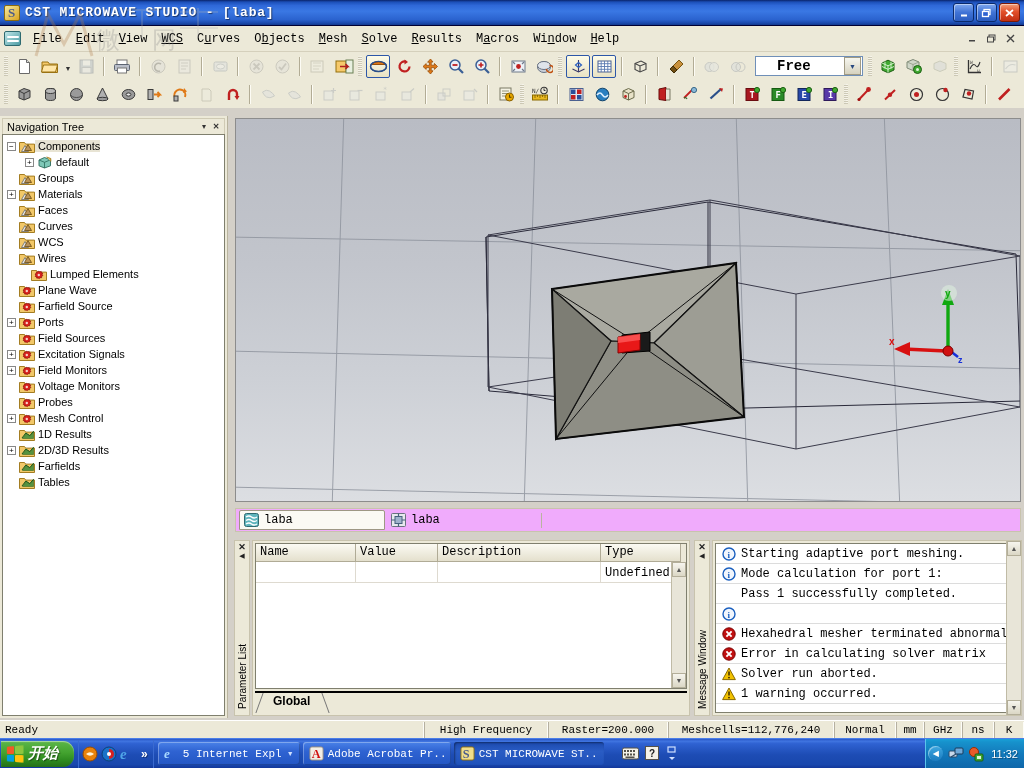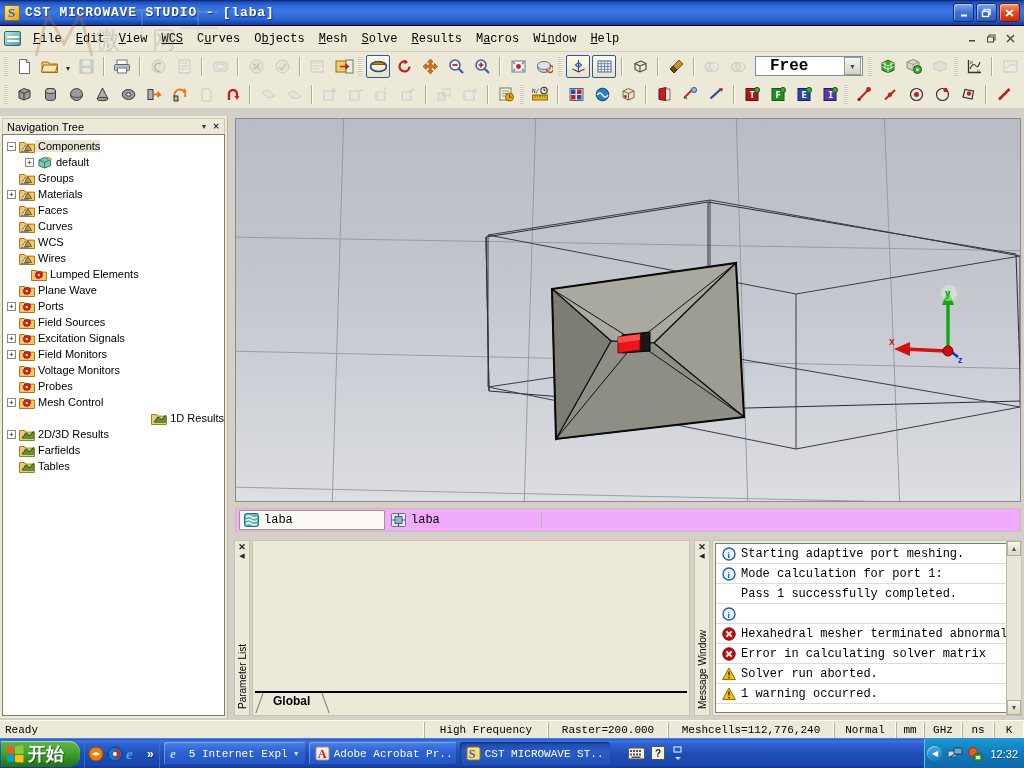--- a/index.html
+++ b/index.html
@@ -123,22 +123,22 @@
   .ico { display: block; }
 
   
   .tb-combo {
     width: 108px; height: 20px; margin: 0 4px;
     border: 1px solid #6f8fb8; background: #fff;
     display: flex; align-items: center; cursor: pointer;
     flex: 0 0 auto;
   }
   .tb-combo span {
-    flex: 1; padding-left: 14px; font-family: "Liberation Mono", monospace;
-    font-size: 16px; font-weight: bold; color: #000;
+    flex: 1; padding-left: 21px; font-family: "Liberation Mono", monospace;
+    font-size: 14px; font-weight: bold; color: #000;
   }
   .tb-combo .cb-arrow {
     width: 17px; height: 18px; margin-right: 1px;
     background: linear-gradient(to bottom,#f6f6ef,#d6d2bf);
     border: 1px solid #9c9madd; border: 1px solid #a09a84;
     display: flex; align-items: center; justify-content: center;
     font-size: 7px; color: #26477f;
   }
 
   
@@ -354,22 +354,22 @@
     box-shadow: inset 0 1px 1px rgba(255,255,255,.5);
     flex: 0 0 auto;
   }
   .startbtn .flagq {
     width: 17px; height: 16px; margin-right: 5px; flex: 0 0 auto;
     display: grid; grid-template-columns: 1fr 1fr; grid-template-rows: 1fr 1fr;
     gap: 1px; transform: perspective(24px) rotateY(-14deg);
   }
   .flagq i { display: block; border-radius: 1px; }
   .startbtn .stext {
-    font-family: "Liberation Serif", serif; 
-    font-weight: bold; font-size: 18px; color: #fff;
+    font-family: "Liberation Serif", serif; font-style: italic;
+    font-weight: bold; font-size: 15px; color: #fff;
     text-shadow: 1px 1px 1px rgba(0,0,0,.45);
   }
   .ql {
     display: flex; align-items: center; height: 28px; padding: 0 3px;
     border-left: 1px solid #3a6ad0; border-right: 1px solid #3a6ad0;
     margin-left: 4px; flex: 0 0 auto; gap: 3px;
   }
   .qlicon { width: 16px; height: 16px; cursor: pointer; }
   .ql-more {
     color: #fff; font-size: 12px; font-weight: bold; cursor: pointer;
@@ -1042,97 +1042,108 @@
             <span class="ficon"><svg width="16" height="13" viewBox="0 0 16 13">
   <path d="M0.5 2.5 h5 l1.2 1.6 h8.8 v8.4 h-15 z" fill="#f2c869" stroke="#9a7212" stroke-width=".9"></path>
   <g transform="translate(7.8,7.2)">
     <path d="M0 -4.1 L1.1 -3.3 L2.4 -3.8 L2.7 -2.4 L4 -2 L3.3 -0.8 L4.1 0.3 L2.9 1.1 L2.8 2.5 L1.4 2.5 L0.4 3.5 L-0.7 2.7 L-2 3 L-2.3 1.7 L-3.6 1.2 L-3 0 L-3.7 -1.2 L-2.5 -1.9 L-2.3 -3.3 L-0.9 -3.2 Z" fill="#d8201c" stroke="#8a0c0c" stroke-width=".7"></path>
     <circle cx="0" cy="-0.2" r="1.2" fill="#f8d0c8"></circle>
   </g>
 </svg></span>
             <span class="tlabel">Plane Wave</span>
           </div>
           <div class="trow" style="padding-left: 4px;">
-            <div class="tg">+</div>
+            <div class="tg blank"></div>
             <span class="ficon"><svg width="16" height="13" viewBox="0 0 16 13">
   <path d="M0.5 2.5 h5 l1.2 1.6 h8.8 v8.4 h-15 z" fill="#f2c869" stroke="#9a7212" stroke-width=".9"></path>
   <g transform="translate(7.8,7.2)">
     <path d="M0 -4.1 L1.1 -3.3 L2.4 -3.8 L2.7 -2.4 L4 -2 L3.3 -0.8 L4.1 0.3 L2.9 1.1 L2.8 2.5 L1.4 2.5 L0.4 3.5 L-0.7 2.7 L-2 3 L-2.3 1.7 L-3.6 1.2 L-3 0 L-3.7 -1.2 L-2.5 -1.9 L-2.3 -3.3 L-0.9 -3.2 Z" fill="#d8201c" stroke="#8a0c0c" stroke-width=".7"></path>
     <circle cx="0" cy="-0.2" r="1.2" fill="#f8d0c8"></circle>
   </g>
 </svg></span>
-            <span class="tlabel">Ports</span>
-          </div>
-          <div class="trow" style="padding-left: 4px;">
-            <div class="tg blank"></div>
+            <span class="tlabel">Farfield Source</span>
+          </div>
+          <div class="trow" style="padding-left: 4px;">
+            <div class="tg">+</div>
             <span class="ficon"><svg width="16" height="13" viewBox="0 0 16 13">
   <path d="M0.5 2.5 h5 l1.2 1.6 h8.8 v8.4 h-15 z" fill="#f2c869" stroke="#9a7212" stroke-width=".9"></path>
   <g transform="translate(7.8,7.2)">
     <path d="M0 -4.1 L1.1 -3.3 L2.4 -3.8 L2.7 -2.4 L4 -2 L3.3 -0.8 L4.1 0.3 L2.9 1.1 L2.8 2.5 L1.4 2.5 L0.4 3.5 L-0.7 2.7 L-2 3 L-2.3 1.7 L-3.6 1.2 L-3 0 L-3.7 -1.2 L-2.5 -1.9 L-2.3 -3.3 L-0.9 -3.2 Z" fill="#d8201c" stroke="#8a0c0c" stroke-width=".7"></path>
     <circle cx="0" cy="-0.2" r="1.2" fill="#f8d0c8"></circle>
   </g>
 </svg></span>
-            <span class="tlabel">Field Sources</span>
-          </div>
-          <div class="trow" style="padding-left: 4px;">
-            <div class="tg">+</div>
+            <span class="tlabel">Ports</span>
+          </div>
+          <div class="trow" style="padding-left: 4px;">
+            <div class="tg blank"></div>
             <span class="ficon"><svg width="16" height="13" viewBox="0 0 16 13">
   <path d="M0.5 2.5 h5 l1.2 1.6 h8.8 v8.4 h-15 z" fill="#f2c869" stroke="#9a7212" stroke-width=".9"></path>
   <g transform="translate(7.8,7.2)">
     <path d="M0 -4.1 L1.1 -3.3 L2.4 -3.8 L2.7 -2.4 L4 -2 L3.3 -0.8 L4.1 0.3 L2.9 1.1 L2.8 2.5 L1.4 2.5 L0.4 3.5 L-0.7 2.7 L-2 3 L-2.3 1.7 L-3.6 1.2 L-3 0 L-3.7 -1.2 L-2.5 -1.9 L-2.3 -3.3 L-0.9 -3.2 Z" fill="#d8201c" stroke="#8a0c0c" stroke-width=".7"></path>
     <circle cx="0" cy="-0.2" r="1.2" fill="#f8d0c8"></circle>
   </g>
 </svg></span>
-            <span class="tlabel">Excitation Signals</span>
+            <span class="tlabel">Field Sources</span>
           </div>
           <div class="trow" style="padding-left: 4px;">
             <div class="tg">+</div>
             <span class="ficon"><svg width="16" height="13" viewBox="0 0 16 13">
   <path d="M0.5 2.5 h5 l1.2 1.6 h8.8 v8.4 h-15 z" fill="#f2c869" stroke="#9a7212" stroke-width=".9"></path>
   <g transform="translate(7.8,7.2)">
     <path d="M0 -4.1 L1.1 -3.3 L2.4 -3.8 L2.7 -2.4 L4 -2 L3.3 -0.8 L4.1 0.3 L2.9 1.1 L2.8 2.5 L1.4 2.5 L0.4 3.5 L-0.7 2.7 L-2 3 L-2.3 1.7 L-3.6 1.2 L-3 0 L-3.7 -1.2 L-2.5 -1.9 L-2.3 -3.3 L-0.9 -3.2 Z" fill="#d8201c" stroke="#8a0c0c" stroke-width=".7"></path>
     <circle cx="0" cy="-0.2" r="1.2" fill="#f8d0c8"></circle>
   </g>
 </svg></span>
-            <span class="tlabel">Field Monitors</span>
-          </div>
-          <div class="trow" style="padding-left: 4px;">
-            <div class="tg blank"></div>
+            <span class="tlabel">Excitation Signals</span>
+          </div>
+          <div class="trow" style="padding-left: 4px;">
+            <div class="tg">+</div>
             <span class="ficon"><svg width="16" height="13" viewBox="0 0 16 13">
   <path d="M0.5 2.5 h5 l1.2 1.6 h8.8 v8.4 h-15 z" fill="#f2c869" stroke="#9a7212" stroke-width=".9"></path>
   <g transform="translate(7.8,7.2)">
     <path d="M0 -4.1 L1.1 -3.3 L2.4 -3.8 L2.7 -2.4 L4 -2 L3.3 -0.8 L4.1 0.3 L2.9 1.1 L2.8 2.5 L1.4 2.5 L0.4 3.5 L-0.7 2.7 L-2 3 L-2.3 1.7 L-3.6 1.2 L-3 0 L-3.7 -1.2 L-2.5 -1.9 L-2.3 -3.3 L-0.9 -3.2 Z" fill="#d8201c" stroke="#8a0c0c" stroke-width=".7"></path>
     <circle cx="0" cy="-0.2" r="1.2" fill="#f8d0c8"></circle>
   </g>
 </svg></span>
-            <span class="tlabel">Voltage Monitors</span>
+            <span class="tlabel">Field Monitors</span>
           </div>
           <div class="trow" style="padding-left: 4px;">
             <div class="tg blank"></div>
             <span class="ficon"><svg width="16" height="13" viewBox="0 0 16 13">
   <path d="M0.5 2.5 h5 l1.2 1.6 h8.8 v8.4 h-15 z" fill="#f2c869" stroke="#9a7212" stroke-width=".9"></path>
   <g transform="translate(7.8,7.2)">
     <path d="M0 -4.1 L1.1 -3.3 L2.4 -3.8 L2.7 -2.4 L4 -2 L3.3 -0.8 L4.1 0.3 L2.9 1.1 L2.8 2.5 L1.4 2.5 L0.4 3.5 L-0.7 2.7 L-2 3 L-2.3 1.7 L-3.6 1.2 L-3 0 L-3.7 -1.2 L-2.5 -1.9 L-2.3 -3.3 L-0.9 -3.2 Z" fill="#d8201c" stroke="#8a0c0c" stroke-width=".7"></path>
     <circle cx="0" cy="-0.2" r="1.2" fill="#f8d0c8"></circle>
   </g>
 </svg></span>
-            <span class="tlabel">Probes</span>
-          </div>
-          <div class="trow" style="padding-left: 4px;">
-            <div class="tg">+</div>
+            <span class="tlabel">Voltage Monitors</span>
+          </div>
+          <div class="trow" style="padding-left: 4px;">
+            <div class="tg blank"></div>
             <span class="ficon"><svg width="16" height="13" viewBox="0 0 16 13">
   <path d="M0.5 2.5 h5 l1.2 1.6 h8.8 v8.4 h-15 z" fill="#f2c869" stroke="#9a7212" stroke-width=".9"></path>
   <g transform="translate(7.8,7.2)">
     <path d="M0 -4.1 L1.1 -3.3 L2.4 -3.8 L2.7 -2.4 L4 -2 L3.3 -0.8 L4.1 0.3 L2.9 1.1 L2.8 2.5 L1.4 2.5 L0.4 3.5 L-0.7 2.7 L-2 3 L-2.3 1.7 L-3.6 1.2 L-3 0 L-3.7 -1.2 L-2.5 -1.9 L-2.3 -3.3 L-0.9 -3.2 Z" fill="#d8201c" stroke="#8a0c0c" stroke-width=".7"></path>
     <circle cx="0" cy="-0.2" r="1.2" fill="#f8d0c8"></circle>
   </g>
 </svg></span>
+            <span class="tlabel">Probes</span>
+          </div>
+          <div class="trow" style="padding-left: 4px;">
+            <div class="tg">+</div>
+            <span class="ficon"><svg width="16" height="13" viewBox="0 0 16 13">
+  <path d="M0.5 2.5 h5 l1.2 1.6 h8.8 v8.4 h-15 z" fill="#f2c869" stroke="#9a7212" stroke-width=".9"></path>
+  <g transform="translate(7.8,7.2)">
+    <path d="M0 -4.1 L1.1 -3.3 L2.4 -3.8 L2.7 -2.4 L4 -2 L3.3 -0.8 L4.1 0.3 L2.9 1.1 L2.8 2.5 L1.4 2.5 L0.4 3.5 L-0.7 2.7 L-2 3 L-2.3 1.7 L-3.6 1.2 L-3 0 L-3.7 -1.2 L-2.5 -1.9 L-2.3 -3.3 L-0.9 -3.2 Z" fill="#d8201c" stroke="#8a0c0c" stroke-width=".7"></path>
+    <circle cx="0" cy="-0.2" r="1.2" fill="#f8d0c8"></circle>
+  </g>
+</svg></span>
             <span class="tlabel">Mesh Control</span>
           </div>
-          <div class="trow" style="padding-left: 4px; justify-content: flex-end;">
+          <div class="trow" style="padding-left: 4px;">
             <div class="tg blank"></div>
             <span class="ficon"><svg width="16" height="13" viewBox="0 0 16 13">
   <path d="M0.5 2.5 h5 l1.2 1.6 h8.8 v8.4 h-15 z" fill="#f2c869" stroke="#9a7212" stroke-width=".9"></path>
   <g fill="#3a8a3a" stroke="#1c5a1c" stroke-width=".6">
     <path d="M3.5 10.5 L7 5.5 L11 8 L14.5 3.5 L14.5 10.5 z" opacity=".85"></path>
   </g>
   <path d="M3 10 L6.8 5 L10.8 7.6 L14.6 3.2" fill="none" stroke="#1c5a1c" stroke-width="1"></path>
 </svg></span>
             <span class="tlabel">1D Results</span>
           </div>
@@ -1283,20 +1294,41 @@
     </div>
   </div>
 
   <div class="parampanel">
     <div class="side-tab">
       <div class="side-x">✕</div>
       <div class="side-caret">◀</div>
       <div class="side-vtext">Parameter List</div>
     </div>
     <div class="ptable-wrap">
+      <div class="ptable">
+        <div class="pthead">
+          <div class="pth" style="width:100px">Name</div>
+          <div class="pth" style="width:82px">Value</div>
+          <div class="pth" style="width:163px">Description</div>
+          <div class="pth" style="width:80px">Type</div>
+        </div>
+        <div class="ptrow">
+          <div class="ptd" style="width:100px"></div>
+          <div class="ptd" style="width:82px"></div>
+          <div class="ptd" style="width:163px"></div>
+          <div class="ptd typecell" style="width:80px">
+            <span>Undefined</span>
+            <div class="typedrop">▼</div>
+          </div>
+        </div>
+        <div class="pt-vscroll">
+          <div class="sb-arrow">▲</div>
+          <div class="sb-arrow">▼</div>
+        </div>
+      </div>
       <div class="ptabs">
         <div class="ptab">Global</div>
       </div>
     </div>
   </div>
 
   <div class="msgpanel">
     <div class="side-tab">
       <div class="side-x">✕</div>
       <div class="side-caret">◀</div>
@@ -1473,21 +1505,21 @@
       <svg class="tray-ico" viewBox="0 0 16 16">
         <rect x="1" y="5" width="8" height="6" rx="1" fill="#c8d8ea" stroke="#2a4a6a"></rect>
         <rect x="7" y="2" width="8" height="6" rx="1" fill="#6fa8d8" stroke="#1a3a5a"></rect>
         <path d="M3 11 L8 8" stroke="#2a4a6a" stroke-width="1.2"></path>
       </svg>
       <svg class="tray-ico" viewBox="0 0 16 16">
         <circle cx="6" cy="6" r="4.5" fill="#e85a2a" stroke="#9a3000"></circle>
         <rect x="7" y="8" width="8" height="7" rx="1" fill="#3fa830" stroke="#1c6012"></rect>
         <rect x="9" y="10" width="4" height="3" fill="#dff5d8"></rect>
       </svg>
-      <div class="tray-clock">12:32</div>
+      <div class="tray-clock">11:32</div>
     </div>
   </div>
 
   <svg class="watermark" viewBox="0 0 230 58">
     <g stroke="#b07c4a" stroke-width="3" fill="none">
       <path d="M6 52 L18 10 L34 40 L50 10 L62 52"></path>
     </g>
     <text x="66" y="44" font-family="Liberation Sans, sans-serif" font-size="24" fill="#8a8a8a">微</text>
     <text x="122" y="44" font-family="Liberation Sans, sans-serif" font-size="24" fill="#8a8a8a">网</text>
     <g stroke="#b0b0b0" stroke-width="2" fill="none" opacity=".8">

